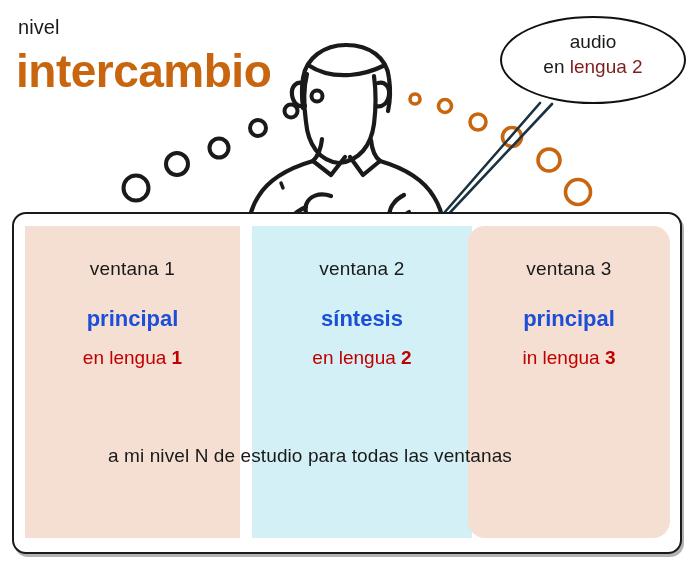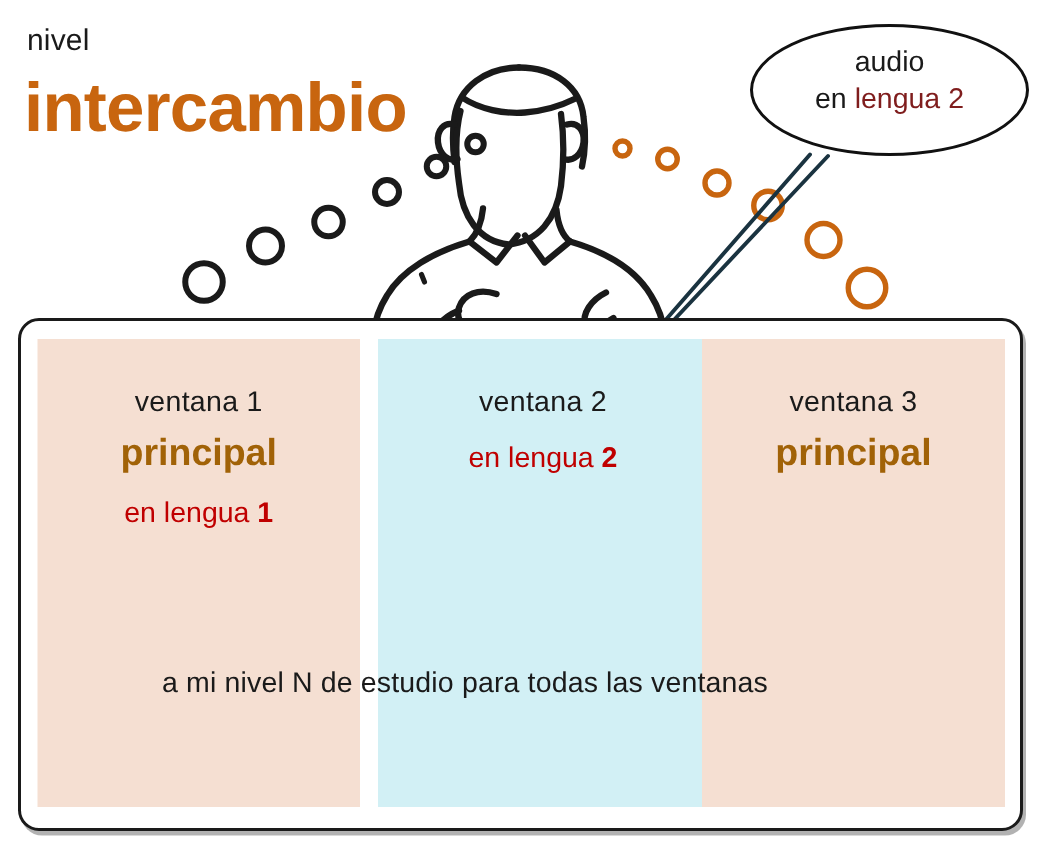--- a/index.html
+++ b/index.html
@@ -85,40 +85,40 @@
     box-shadow: 2px 3px 0 rgba(0,0,0,0.30);
   }
 
   .column {
     position: absolute;
     top: 226px;
     height: 312px;
   }
   #col-1 { left: 25px;  width: 215px; background: #F5DFD2; }
   #col-2 { left: 252px; width: 220px; background: #D2F0F5; }
-  #col-3 { left: 468px; width: 202px; background: #F5DFD2; }
+  #col-3 { left: 468px; width: 202px; background: #F5DFD2; border-radius: 17px; }
 
   .col-inner {
     position: absolute;
     left: 0;
     top: 0;
     width: 100%;
     text-align: center;
   }
   .win-label {
     margin-top: 32px;
     font-size: 19px;
     color: #1a1a1a;
     letter-spacing: .2px;
   }
   .win-role {
-    margin-top: 8px;
-    font-size: 25px;
+    margin-top: 26px;
+    font-size: 22px;
     font-weight: bold;
-    color: #a16207;
+    color: #1d4ed8;
   }
   .win-lang {
     margin-top: 15px;
     font-size: 19px;
     color: #C00000;
   }
   .win-lang b { font-weight: bold; }
 
   #footer-note {
     position: absolute;
@@ -212,24 +212,26 @@
   <div class="col-inner">
     <div class="win-label">ventana 1</div>
     <div class="win-role">principal</div>
     <div class="win-lang"><span>en lengua </span><b>1</b></div>
   </div>
 </div>
 
 <div class="column" id="col-2" style="background: rgb(210, 240, 245);">
   <div class="col-inner">
     <div class="win-label">ventana 2</div>
+    <div class="win-role">síntesis</div>
     <div class="win-lang"><span>en lengua </span><b>2</b></div>
   </div>
 </div>
 
 <div class="column" id="col-3" style="background: rgb(245, 223, 210);">
   <div class="col-inner">
     <div class="win-label">ventana 3</div>
     <div class="win-role">principal</div>
+    <div class="win-lang"><span>in lengua </span><b>3</b></div>
   </div>
 </div>
 
 <div id="footer-note">a mi nivel N de estudio para todas las ventanas</div>
 
 </body></html>

